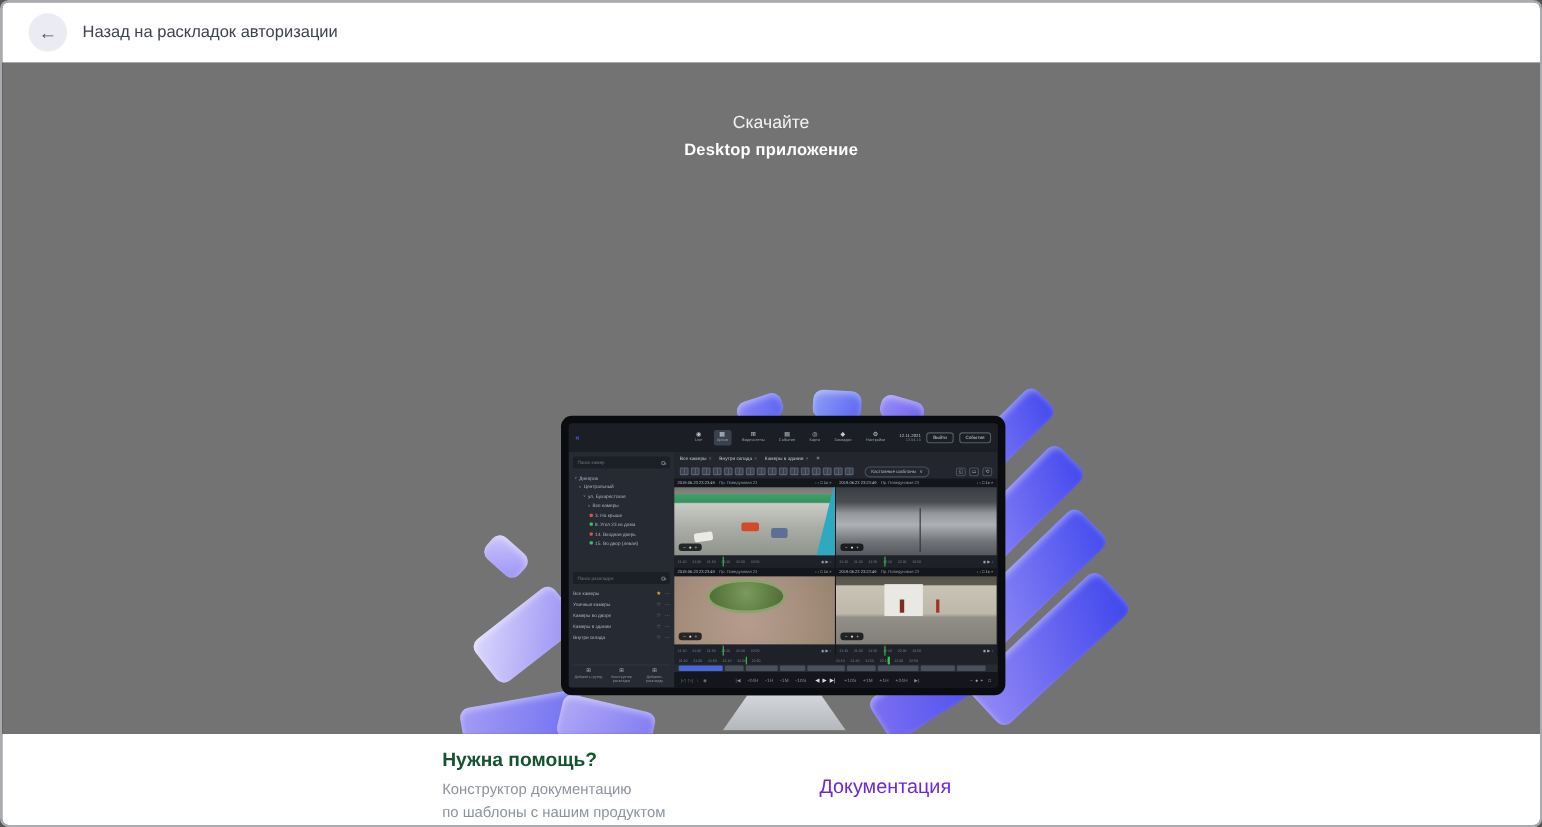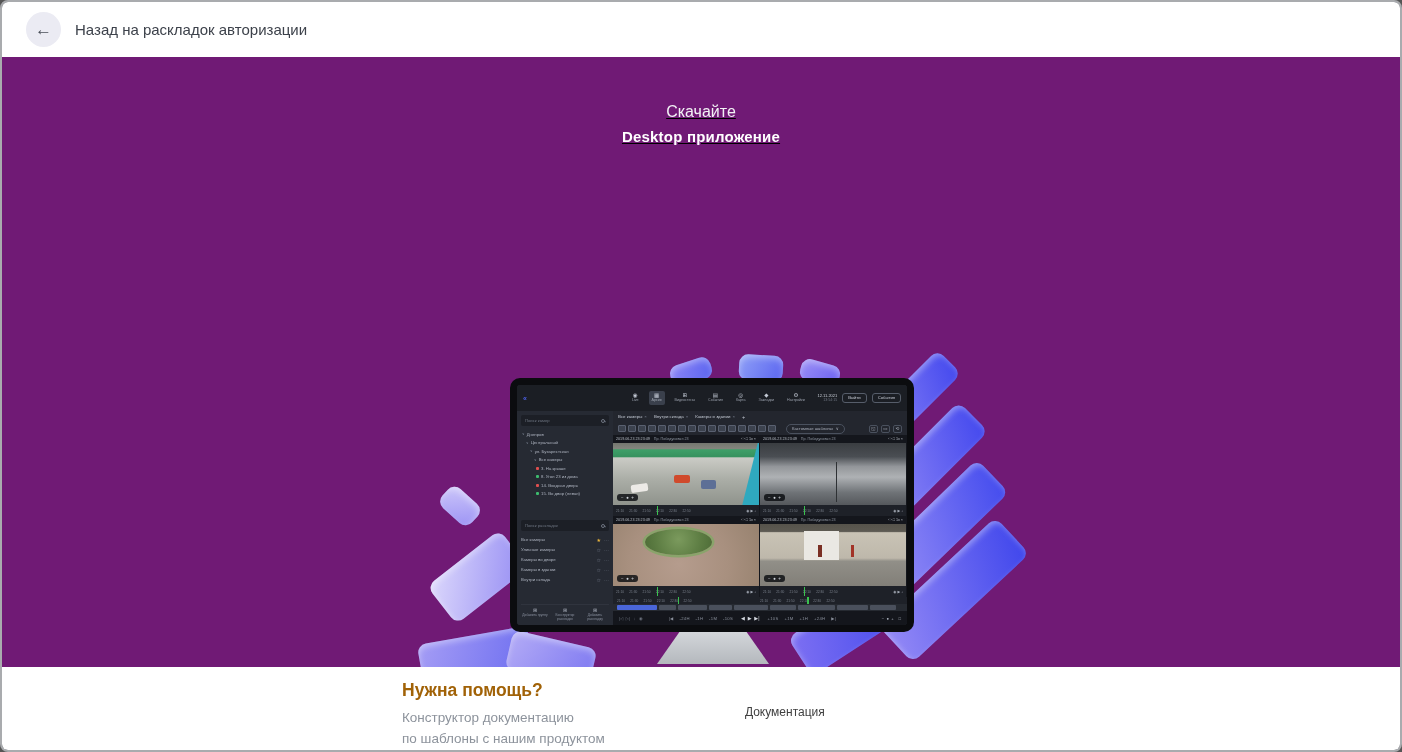--- a/index.html
+++ b/index.html
@@ -11,21 +11,21 @@
 
   
   .topbar { height:55px; background:#ffffff; display:flex; align-items:center; padding:0 24px; flex:0 0 auto; }
   .back-control { display:flex; align-items:center; gap:14px; cursor:pointer; }
   .back-circle { width:35px; height:35px; border-radius:50%; background:#ebebf3;
                  display:flex; align-items:center; justify-content:center; }
   .back-arrow { font-size:17px; color:#4a4f58; line-height:1; }
   .back-label { font-size:15px; color:#3d424b; }
 
   
-  .stage { flex:1 1 auto; position:relative; background:#701a75; overflow:hidden; text-align:center;text-decoration:underline; }
+  .stage { flex:1 1 auto; position:relative; background:#737373; overflow:hidden; text-align:center; }
   .hero-sub { margin-top:46px; font-size:16px; color:#f2f3f5; }
   .hero-title { margin-top:7px; font-size:15px; font-weight:bold; color:#ffffff; letter-spacing:.2px; }
 
   .dl-wrap { margin-top:25px; }
   .dl-frame { display:inline-block; border:3px solid #e8392b; border-radius:6px; padding:4px; }
   .dl-btn { display:inline-flex; align-items:center; gap:11px; height:44px; padding:0 26px;
             background:#4b5fe4; border:none; border-radius:8px; color:#fff; font-size:14.5px;
             font-family:"Liberation Sans", sans-serif; cursor:pointer; }
   .win-logo { width:21px; height:21px; display:block; }
 
@@ -140,23 +140,23 @@
                padding:0 6px; font-size:4.2px; color:#8a909c; }
   .tr { white-space:pre; }
   .tr-play { color:#d7dbe2; font-size:5px; margin:0 8px; }
   .tr-back,.tr-fwd { letter-spacing:.3px; }
   .tr-left { margin-right:26px; color:#6f7582; }
   .tr-zoom { margin-left:auto; color:#aab0bc; }
 
   
   .footer { flex:0 0 82px; background:#ffffff; display:flex; align-items:flex-start; padding:10px 0 0 400px; }
   .help-col { line-height:1.55; text-align:left; }
-  .help-title { font-size:17.5px; font-weight:bold; color:#a16207; margin-bottom:4px; }
+  .help-title { font-size:17.5px; font-weight:bold; color:#14532d; margin-bottom:4px; }
   .help-line { font-size:13.5px; color:#8d939c; }
-  .doc-link { margin-left:140px; margin-top:28px; font-size:12px; color:#404040; text-decoration:none; }
+  .doc-link { margin-left:140px; margin-top:28px; font-size:18px; color:#6d28d9; text-decoration:none; }
 </style>
 </head>
 <body>
 
 <div class="page">
 
   <header class="topbar">
     <div class="back-control">
       <span class="back-circle">
         <span class="back-arrow">←</span>

